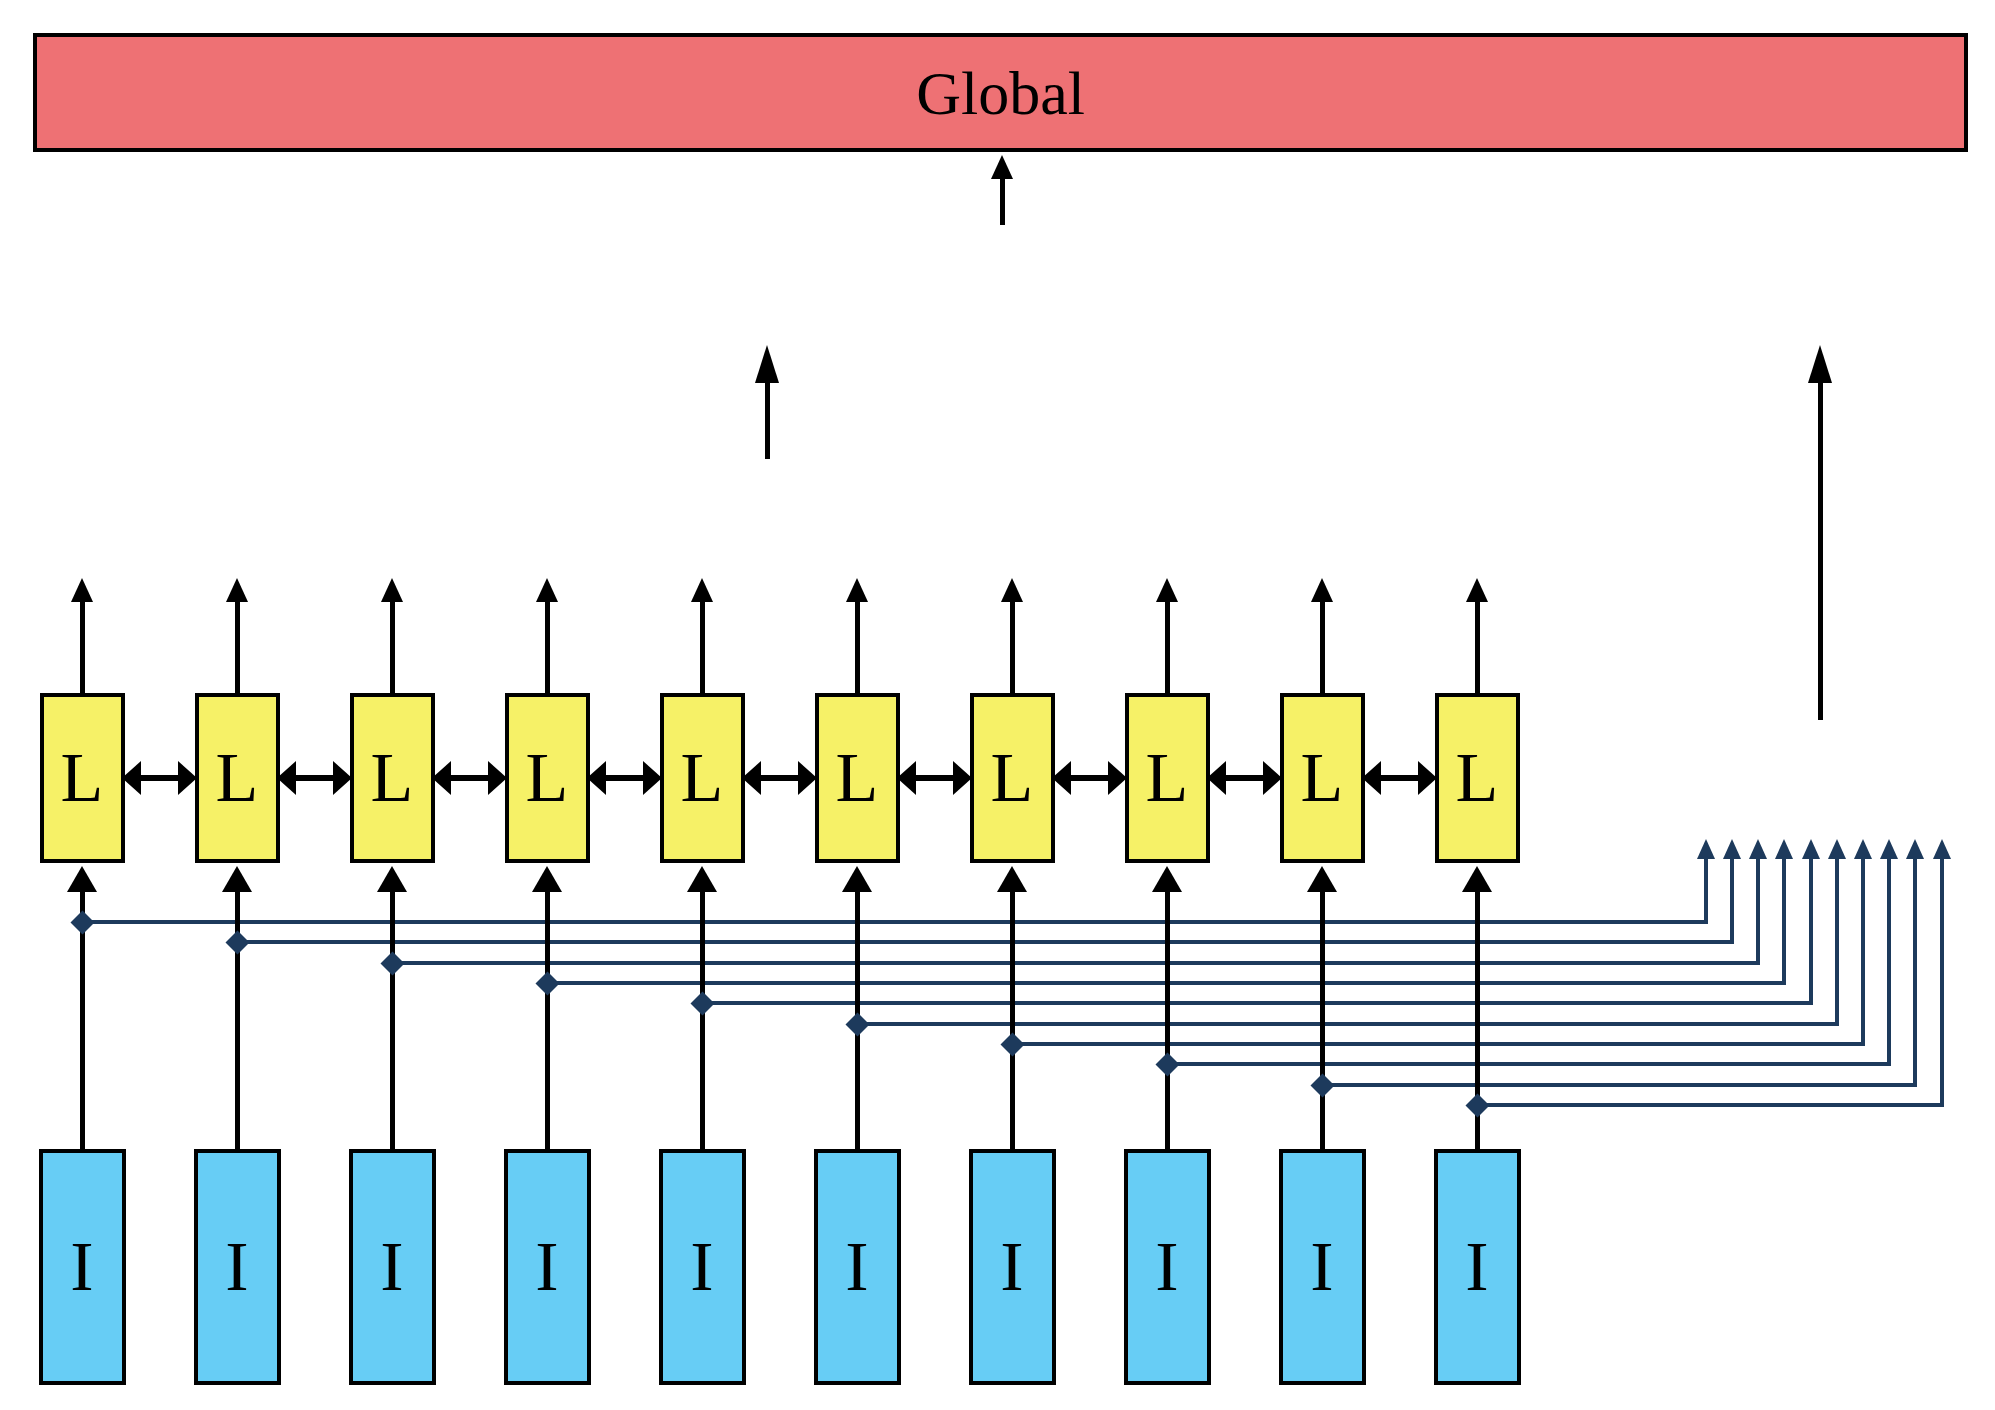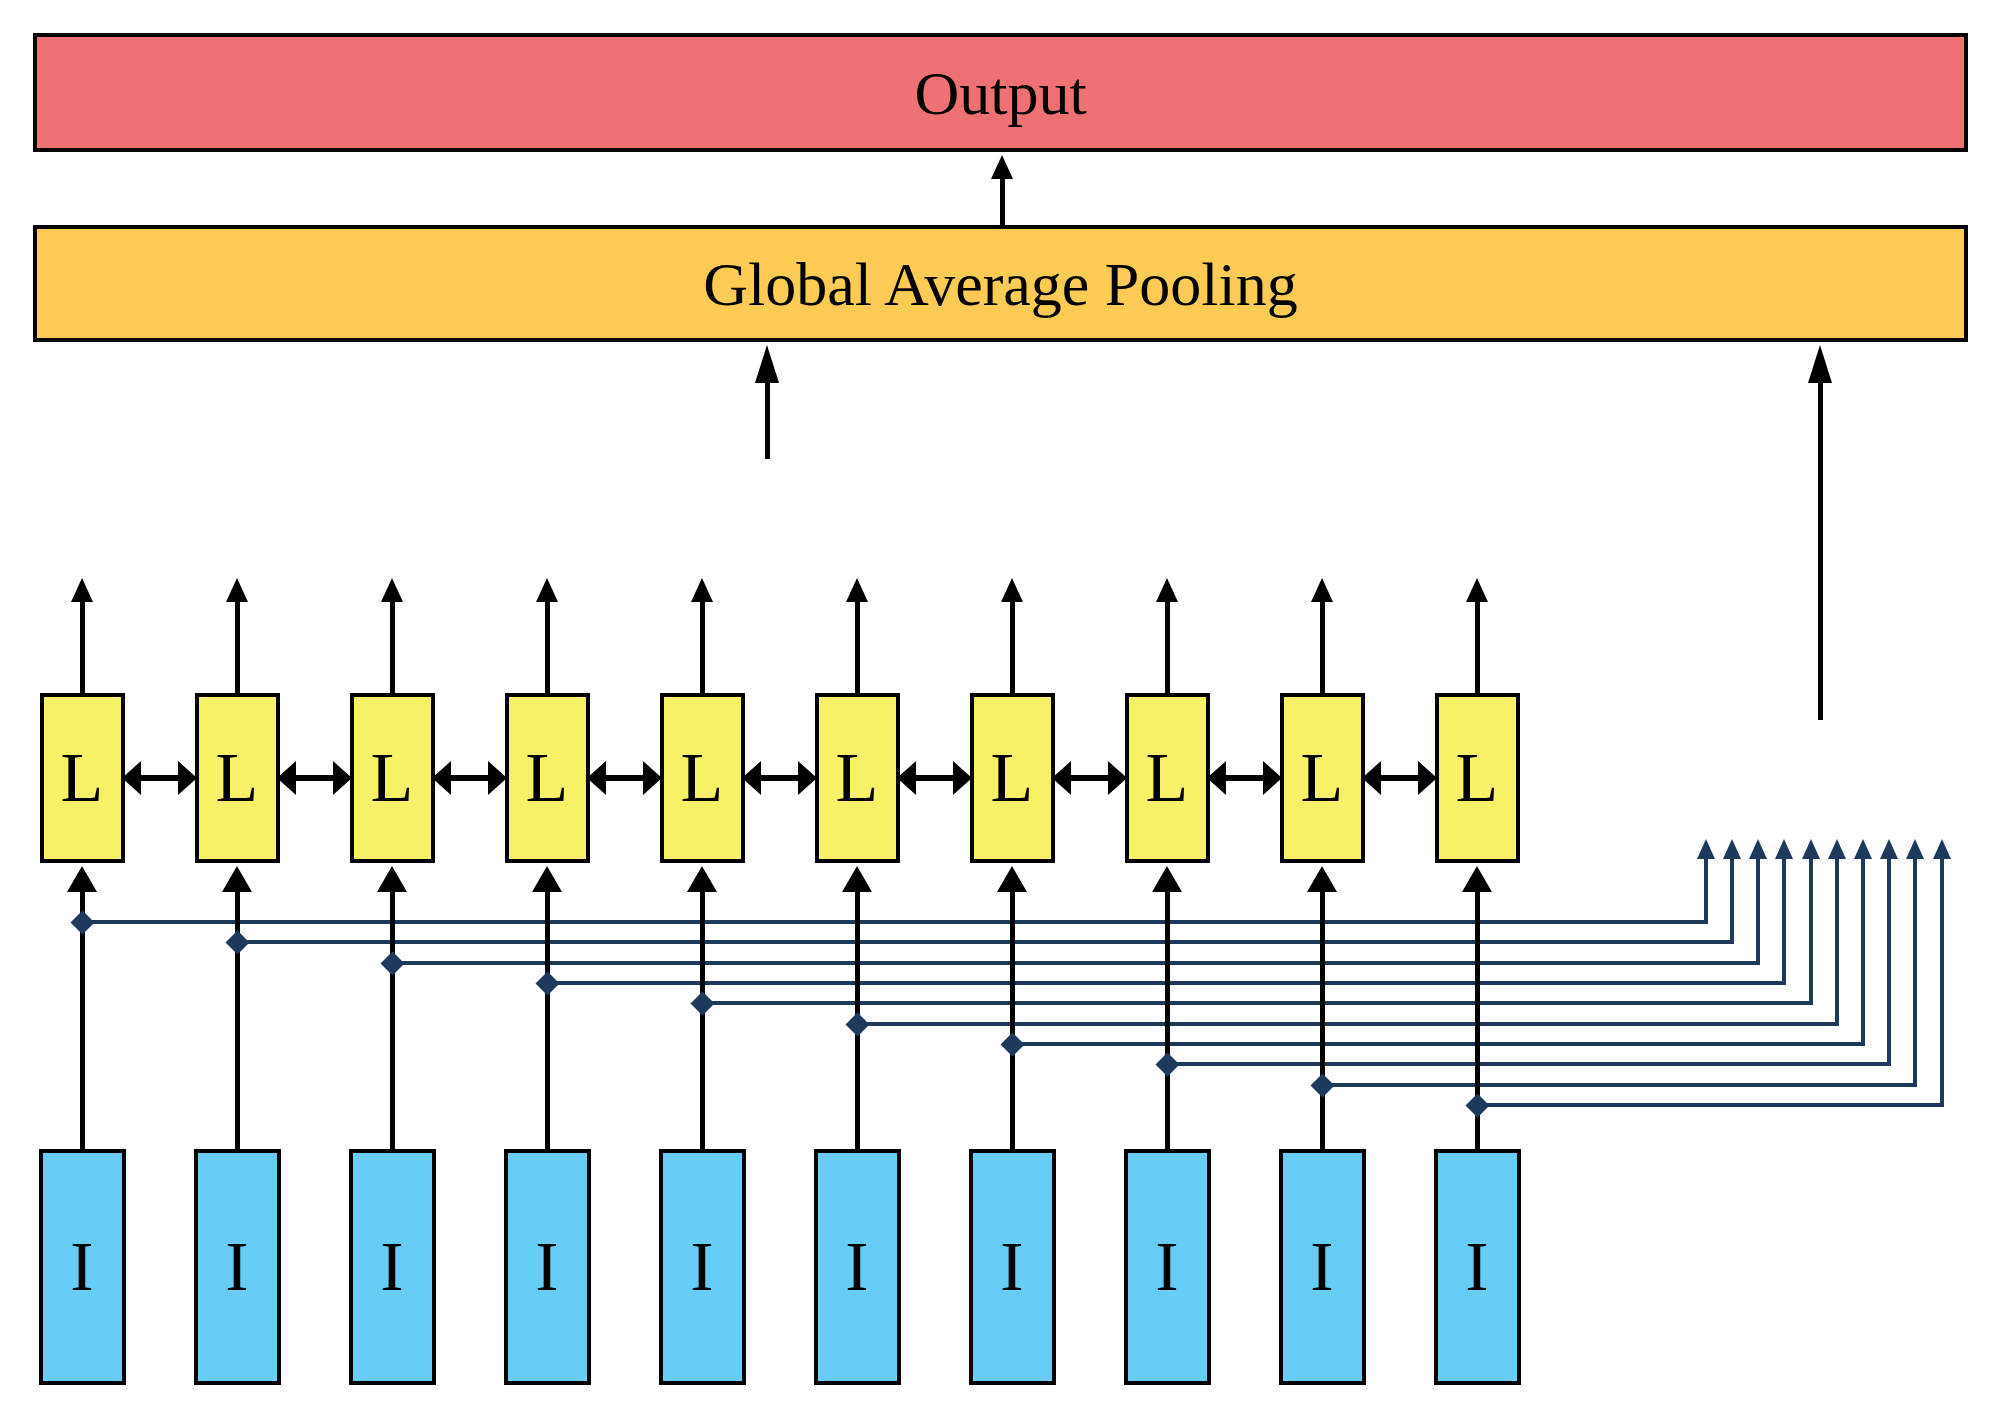--- a/index.html
+++ b/index.html
@@ -51,26 +51,23 @@
   .diamond{position:absolute;width:17px;height:17px;background:var(--c-conn);transform:rotate(45deg);z-index:3;}
   .navhead{position:absolute;width:0;height:0;z-index:1;
     border-left:9px solid transparent;border-right:9px solid transparent;border-bottom:20px solid var(--c-conn);}
 </style>
 </head>
 <body>
 
 <div id="canvas" style="--c-output: #EE7174; --c-pooling: #FBCB54; --c-attention: #FAD8AE; --c-lstm: #F6F167; --c-conv: #90E055; --c-input: #67CDF5; --c-conn: #1D3A5C;">
 
   <div class="box" id="box-output">
-    <span class="box-label">Output</span>
+    <span class="box-label">Global</span>
   </div>
 
-  <div class="box" id="box-gap">
-    <span class="box-label">Global Average Pooling</span>
-  </div>
 
 
 
   <div class="va h-med" style="left:986px;top:155px;height:70px;">
     <div class="head"></div>
     <div class="stem"></div>
   </div>
 
   <div class="va h-long" style="left:751px;top:345px;height:114px;">
     <div class="head"></div>

